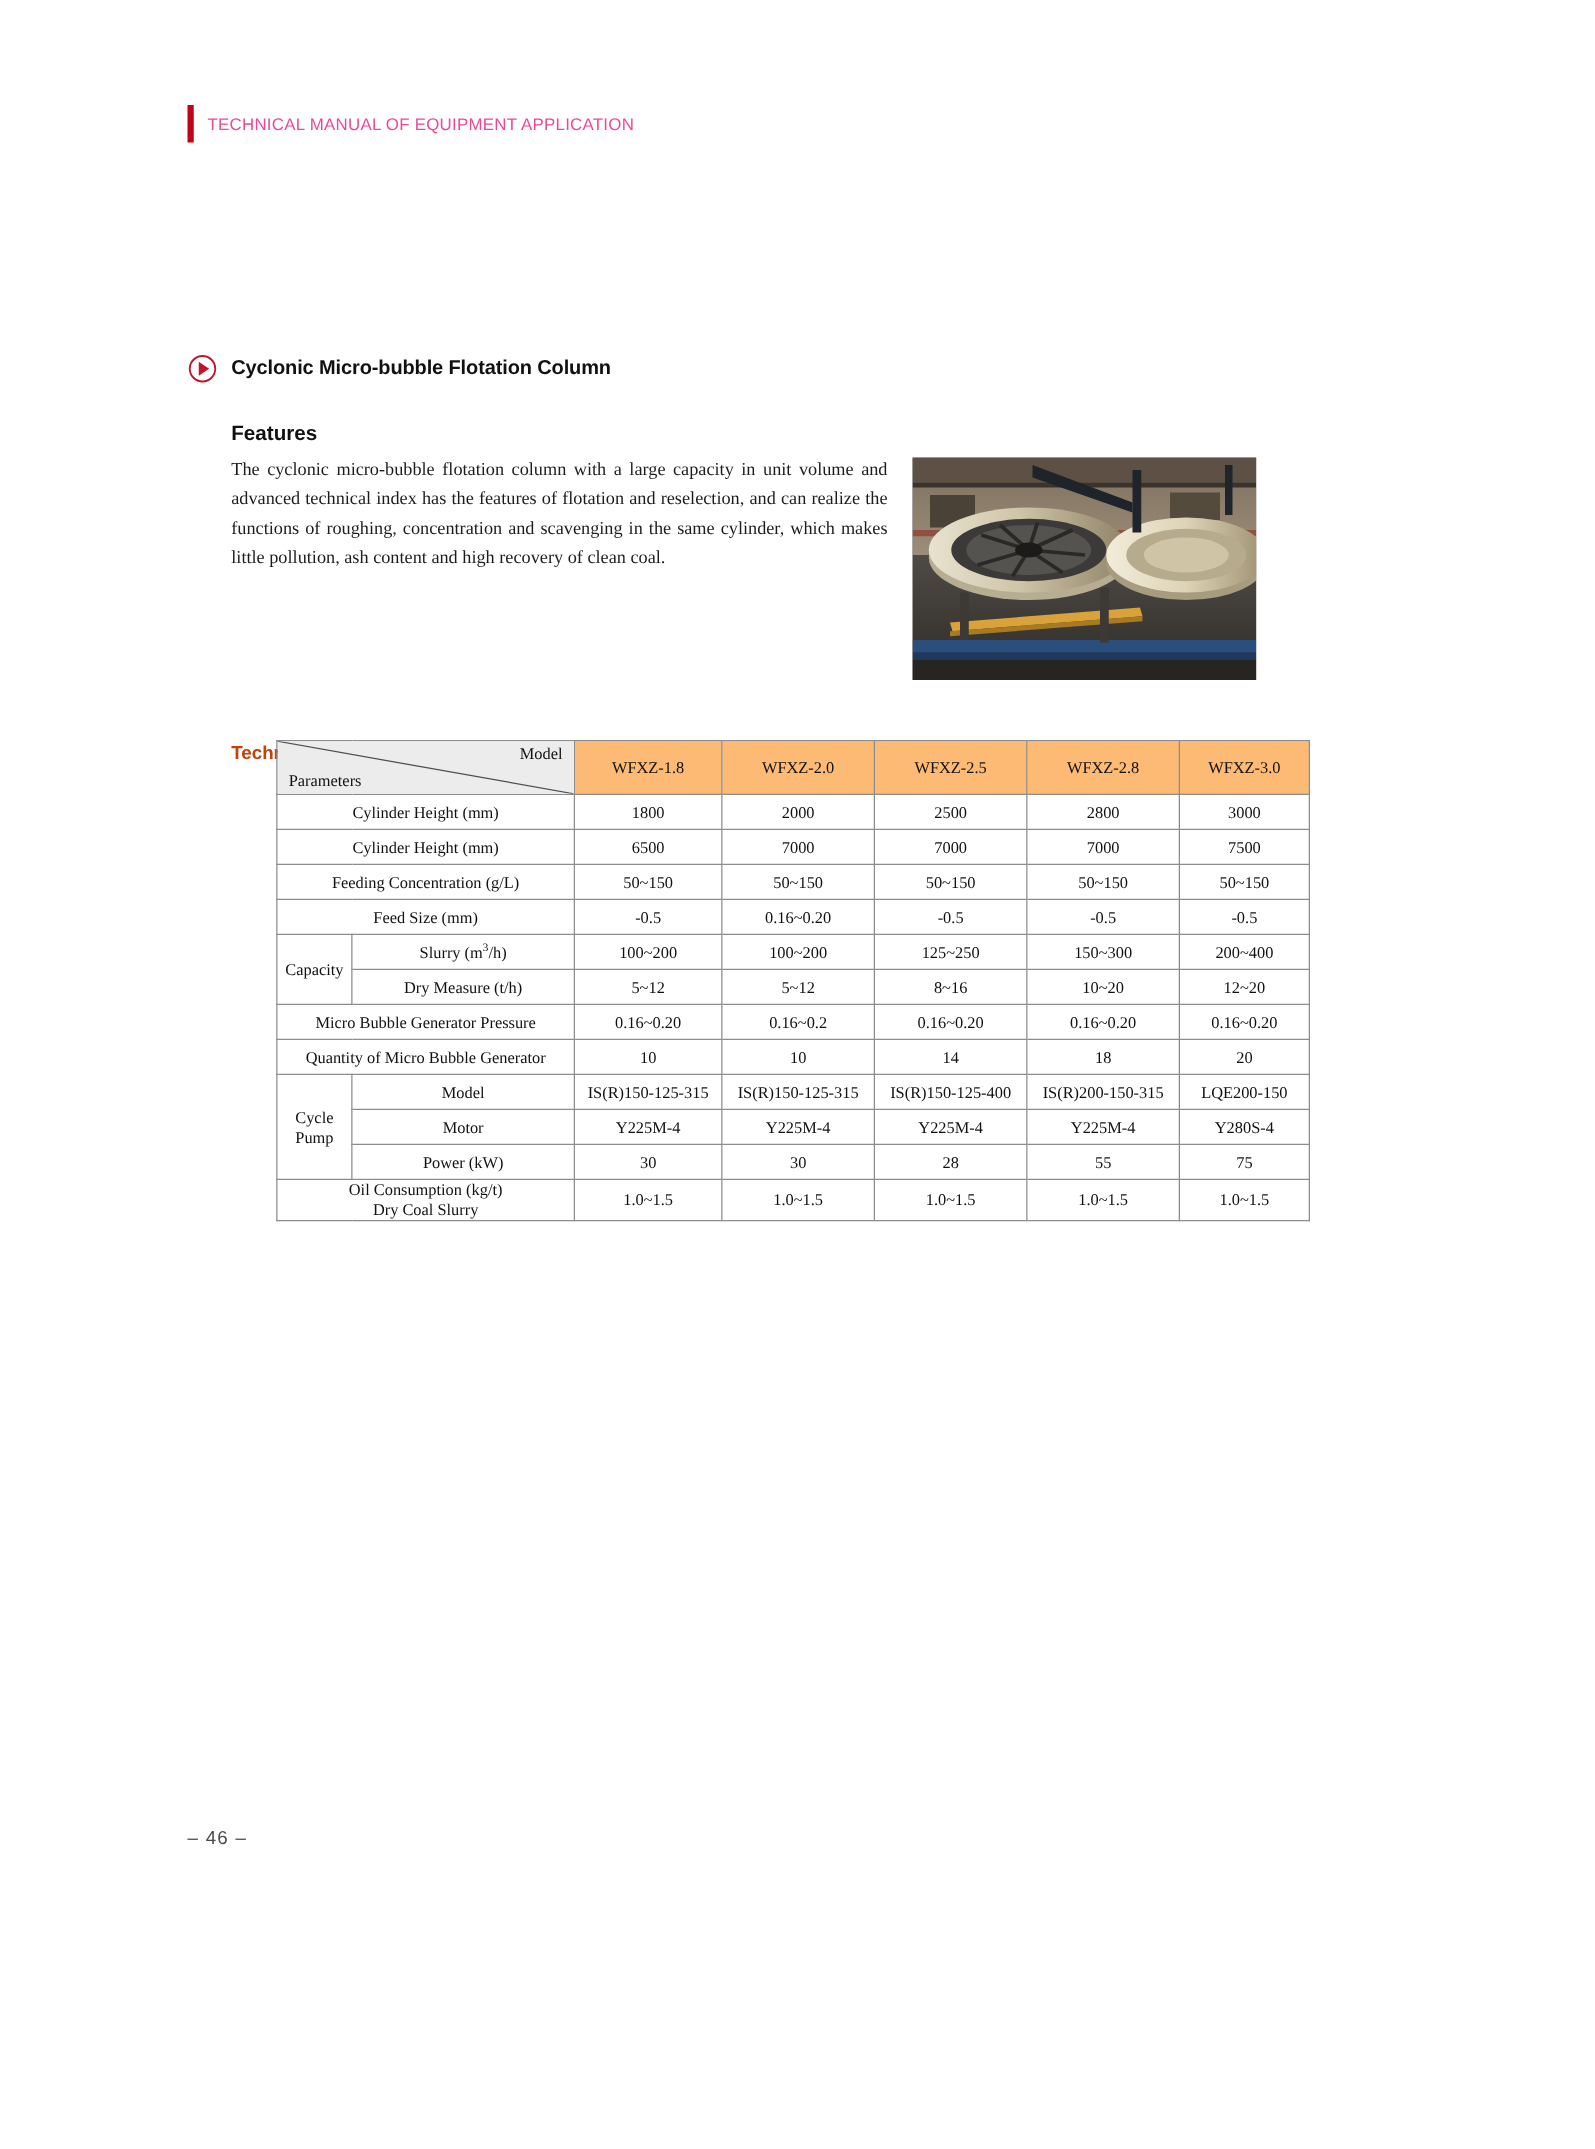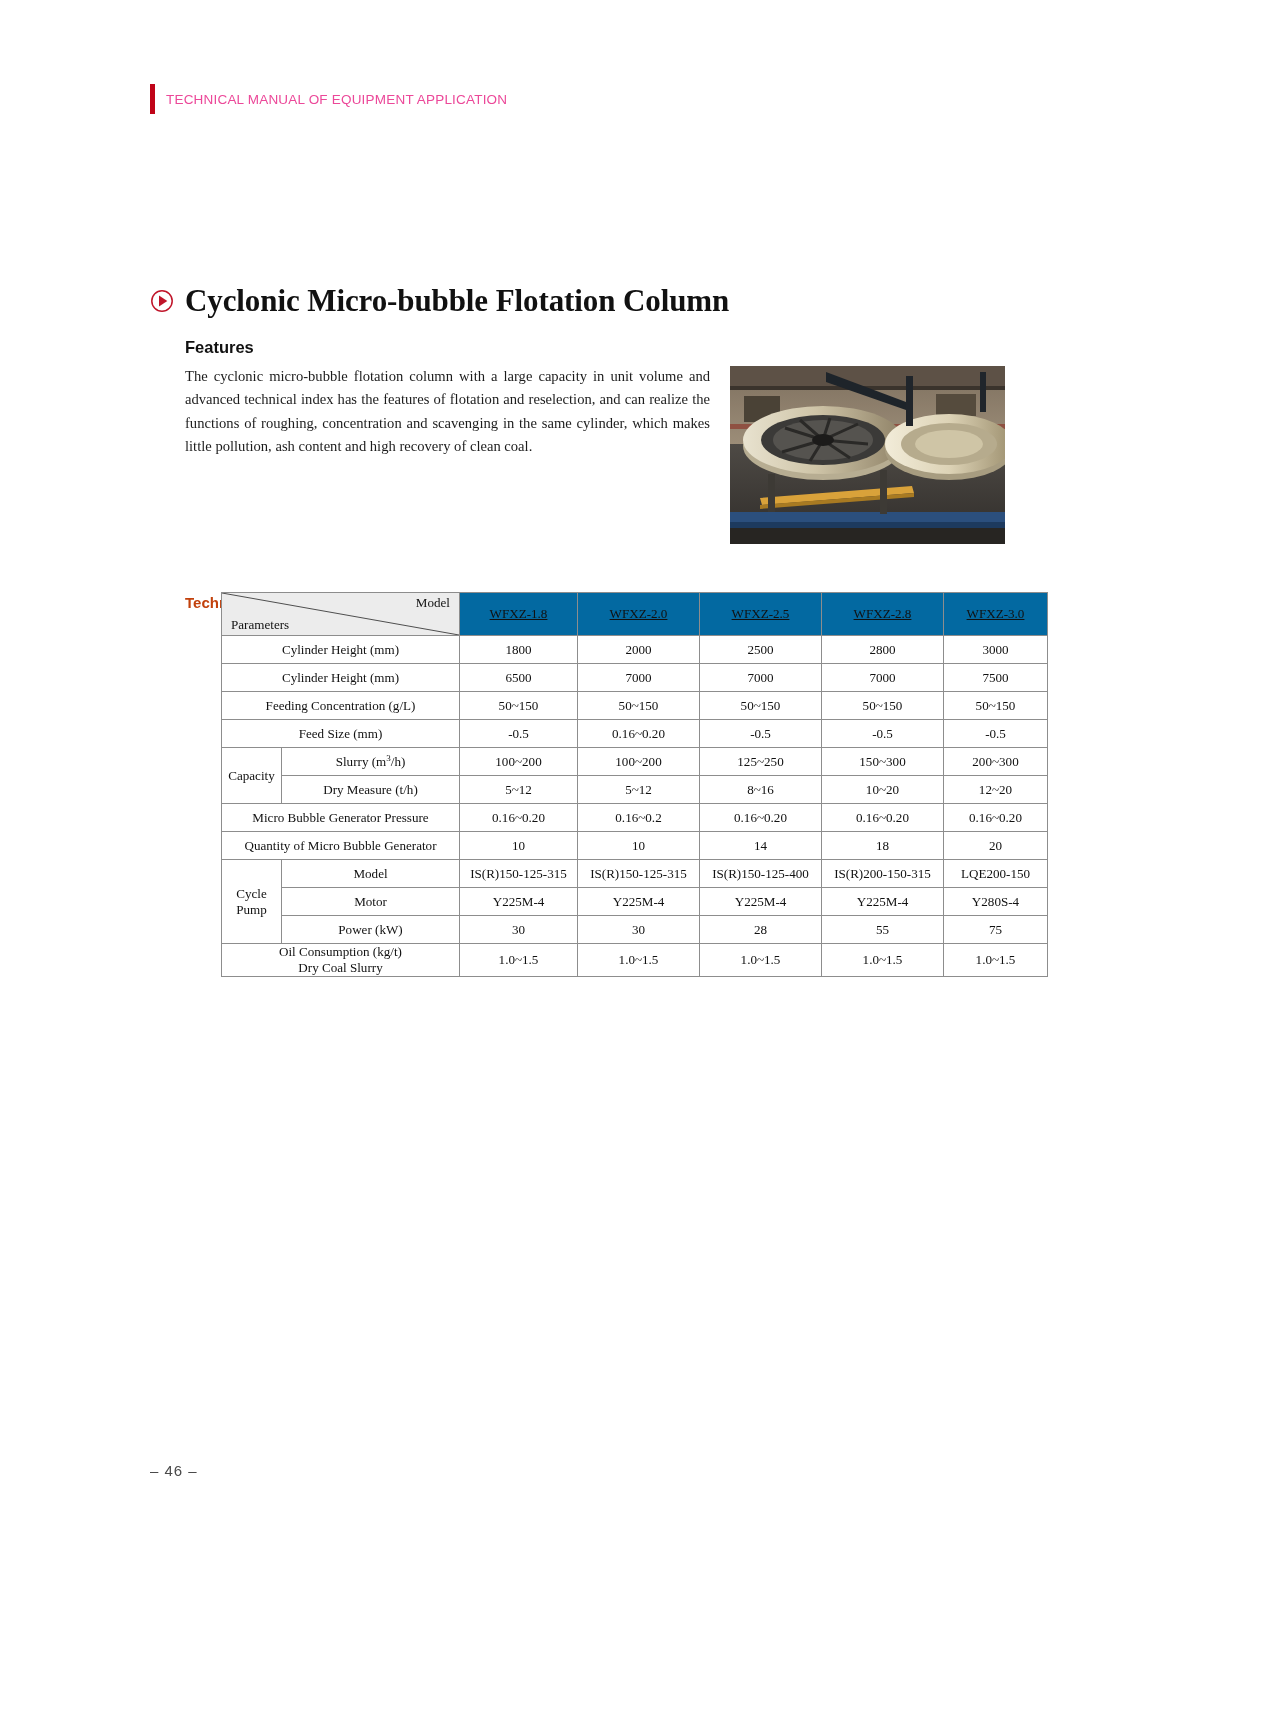--- a/index.html
+++ b/index.html
@@ -47,26 +47,26 @@
     align-items: center;
   }
   .title-icon {
     width: 24px;
     height: 24px;
     margin-right: 11px;
     flex: 0 0 auto;
     display: block;
   }
   .title-text {
-    font-size: 31px;
+    font-size: 16px;
     font-weight: bold;
     color: #111111;
     letter-spacing: -0.1px;
     white-space: nowrap;
-    font-family: Liberation Serif, serif;
+    font-family: Liberation Sans, sans-serif;
   }
 
   
   .features-heading {
     position: absolute;
     left: 185px;
     top: 338px;
     font-size: 16.5px;
     font-weight: bold;
     color: #111111;
@@ -127,23 +127,22 @@
   table.params td {
     border: 1px solid #8d8d8d;
     font-size: 13.1px;
     text-align: center;
     vertical-align: middle;
     padding: 0;
     height: 27px;
     color: #111111;
   }
   td.hdr {
-    background: #0369a1;
+    background: #fdba74;
     height: 42px;
-    text-decoration: underline;
   }
   td.corner {
     position: relative;
     background: #ececec;
     padding: 0;
     height: 42px;
   }
   .corner-inner {
     position: relative;
     width: 100%;
@@ -355,21 +354,21 @@
       <td>-0.5</td>
     </tr>
 
     <tr>
       <td class="grouplabel" rowspan="2">Capacity</td>
       <td class="rowlabel"><span>Slurry (m</span><sup>3</sup><span>/h)</span></td>
       <td>100~200</td>
       <td>100~200</td>
       <td>125~250</td>
       <td>150~300</td>
-      <td>200~300</td>
+      <td>200~400</td>
     </tr>
 
     <tr>
       <td class="rowlabel">Dry Measure (t/h)</td>
       <td>5~12</td>
       <td>5~12</td>
       <td>8~16</td>
       <td>10~20</td>
       <td>12~20</td>
     </tr>

